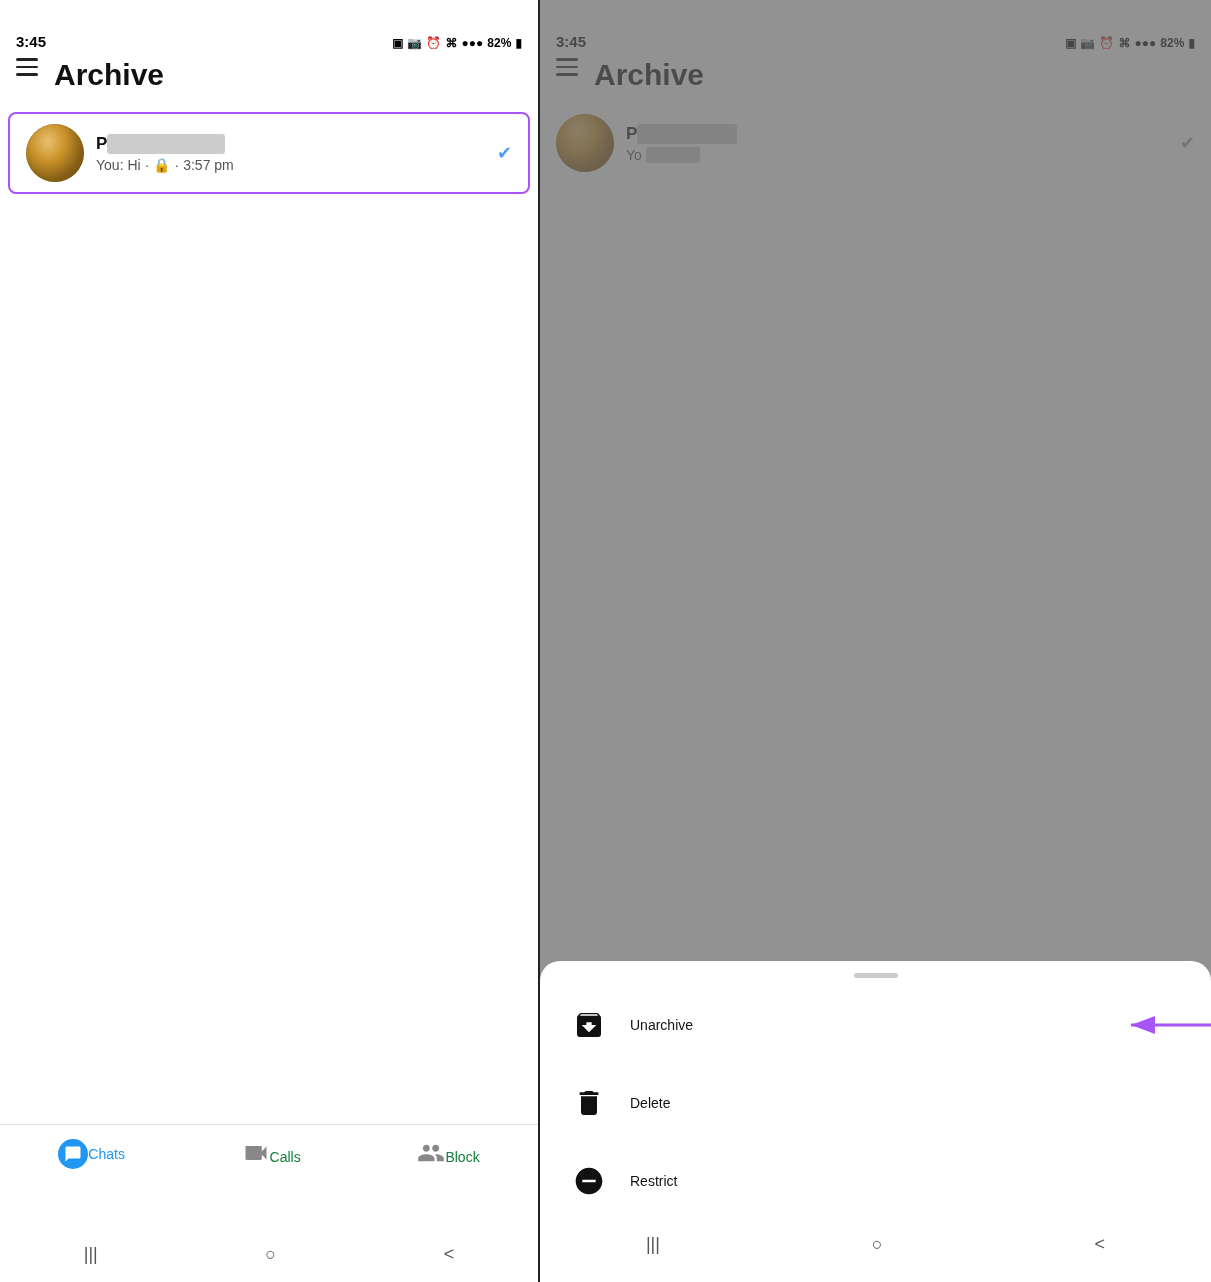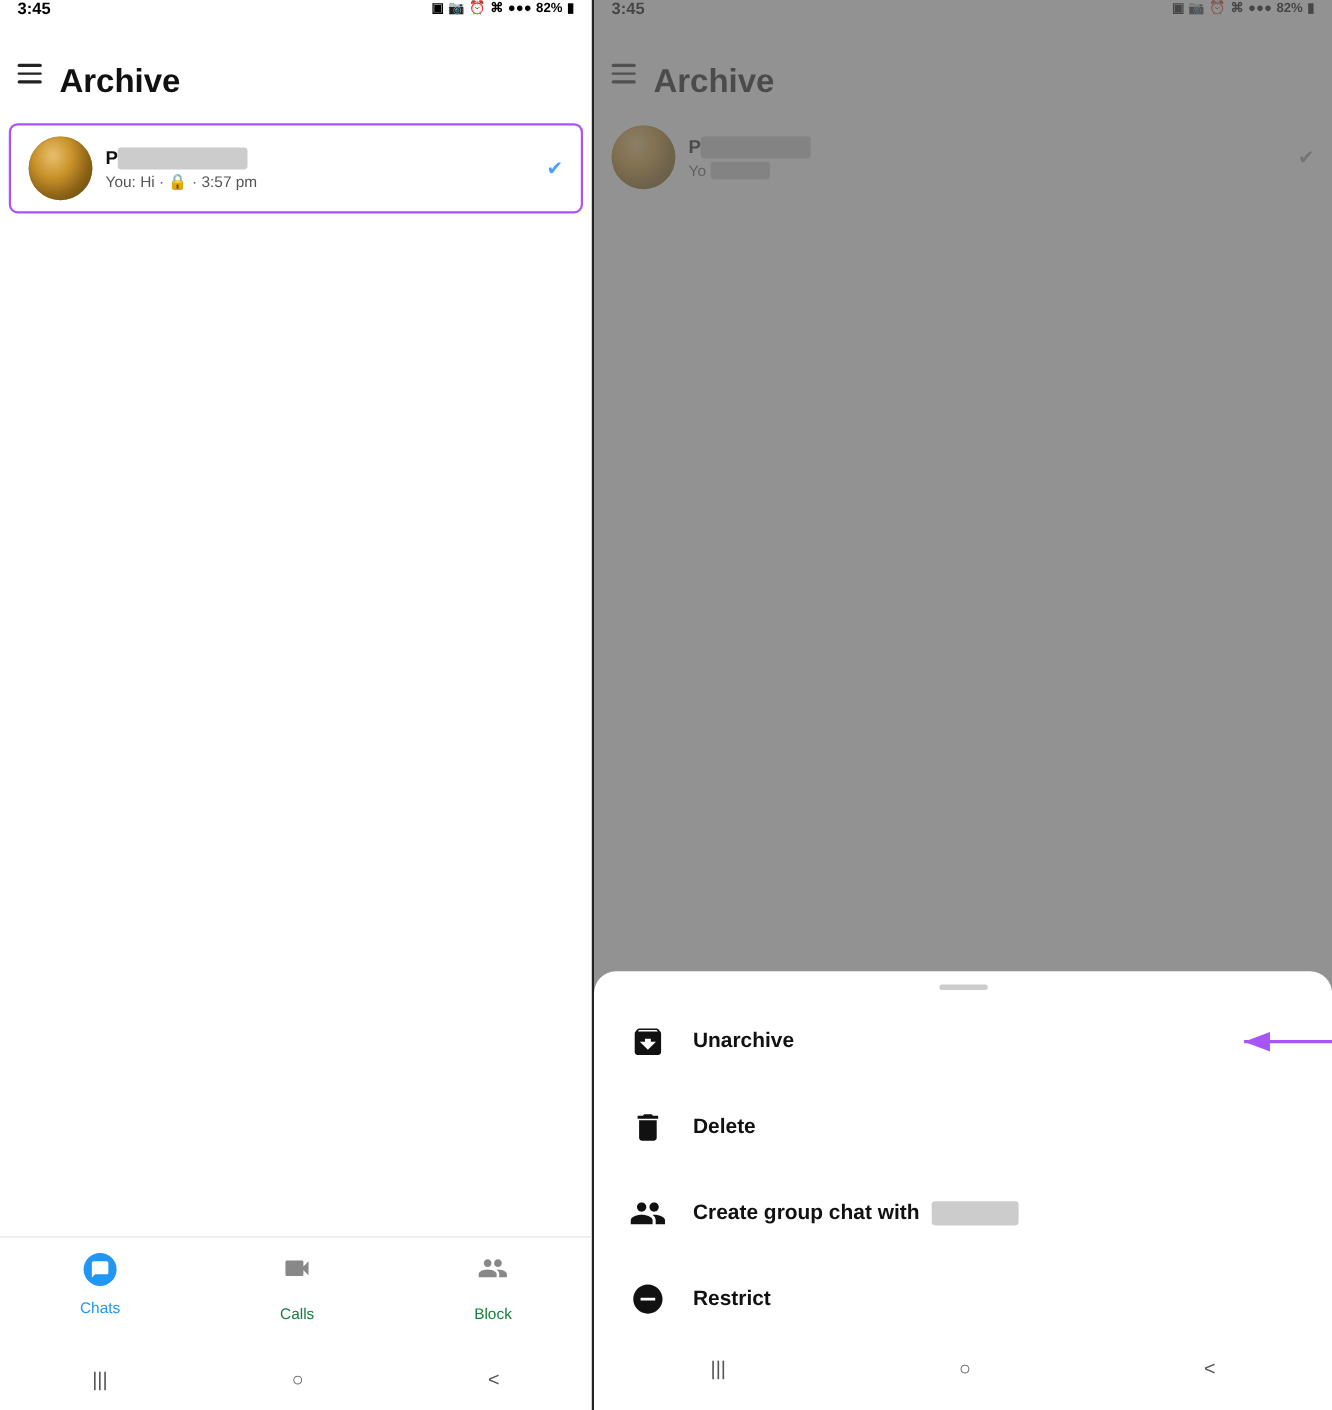--- a/index.html
+++ b/index.html
@@ -19,21 +19,21 @@
       background: #fff;
       display: flex;
       flex-direction: column;
       position: relative;
       border-right: 2px solid #222;
     }
 
     .status-bar {
       height: 50px;
       display: flex;
-      align-items: flex-start;
+      align-items: flex-end;
       justify-content: space-between;
       padding: 0 16px;
       font-size: 14px;
       font-weight: 600;
     }
 
     .status-time { font-size: 15px; font-weight: 700; }
     .status-icons { display: flex; align-items: center; gap: 4px; font-size: 12px; }
 
     .header {
@@ -143,23 +143,23 @@
       height: 110px;
       border-top: 1px solid #e0e0e0;
       display: flex;
       align-items: flex-start;
       justify-content: space-around;
       padding-top: 14px;
     }
 
     .nav-item {
       display: flex;
-      flex-direction: column;
-      align-items: center;
-      gap: 12px;
+      flex-direction: row;
+      align-items: center;
+      gap: 0;
       cursor: pointer;
     }
 
     .nav-icon {
       font-size: 26px;
     }
 
     .nav-label {
       font-size: 14px;
       color: #15803d;
@@ -247,23 +247,23 @@
 
     .menu-icon-box {
       width: 42px;
       height: 42px;
       display: flex;
       align-items: center;
       justify-content: center;
     }
 
     .menu-label {
-      font-size: 19px;
+      font-size: 14px;
       color: #111;
-      font-weight: 700;
+      font-weight: 400;
     }
 
     .menu-label-blurred {
       display: inline-block;
       background: #ccc;
       border-radius: 3px;
       color: transparent;
       font-size: 19px;
       margin-left: 6px;
       vertical-align: middle;
@@ -426,31 +426,20 @@
 
     <div class="sheet-menu-item">
       <div class="menu-icon-box icon-delete">
         <svg width="32" height="32" viewBox="0 0 24 24" fill="#111">
           <path d="M6 19c0 1.1.9 2 2 2h8c1.1 0 2-.9 2-2V7H6v12zM19 4h-3.5l-1-1h-5l-1 1H5v2h14V4z"></path>
         </svg>
       </div>
       <span class="menu-label">Delete</span>
     </div>
 
-    <div class="sheet-menu-item">
-      <div class="menu-icon-box icon-group">
-        <svg width="34" height="34" viewBox="0 0 24 24" fill="#111">
-          <path d="M16 11c1.66 0 2.99-1.34 2.99-3S17.66 5 16 5c-1.66 0-3 1.34-3 3s1.34 3 3 3zm-8 0c1.66 0 2.99-1.34 2.99-3S9.66 5 8 5C6.34 5 5 6.34 5 8s1.34 3 3 3zm0 2c-2.33 0-7 1.17-7 3.5V19h14v-2.5c0-2.33-4.67-3.5-7-3.5zm8 0c-.29 0-.62.02-.97.05 1.16.84 1.97 1.97 1.97 3.45V19h6v-2.5c0-2.33-4.67-3.5-7-3.5z"></path>
-        </svg>
-      </div>
-      <span class="menu-label">
-        <span>Create group chat with</span>
-        <span class="menu-label-blurred">&nbsp;&nbsp;&nbsp;&nbsp;&nbsp;&nbsp;&nbsp;&nbsp;&nbsp;&nbsp;&nbsp;&nbsp;&nbsp;&nbsp;&nbsp;</span>
-      </span>
-    </div>
 
     <div class="sheet-menu-item">
       <div class="menu-icon-box icon-restrict">
         <svg width="32" height="32" viewBox="0 0 24 24" fill="#111">
           <path d="M12 2C6.48 2 2 6.48 2 12s4.48 10 10 10 10-4.48 10-10S17.52 2 12 2zm5 11H7v-2h10v2z"></path>
         </svg>
       </div>
       <span class="menu-label">Restrict</span>
     </div>
 

